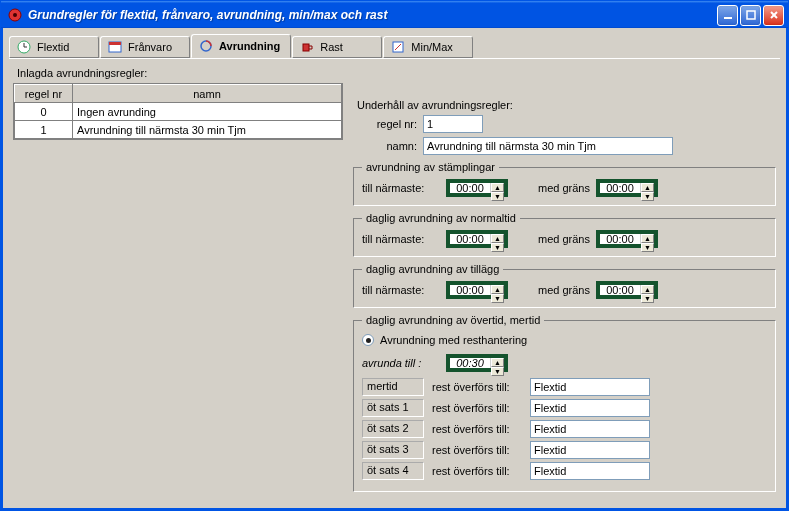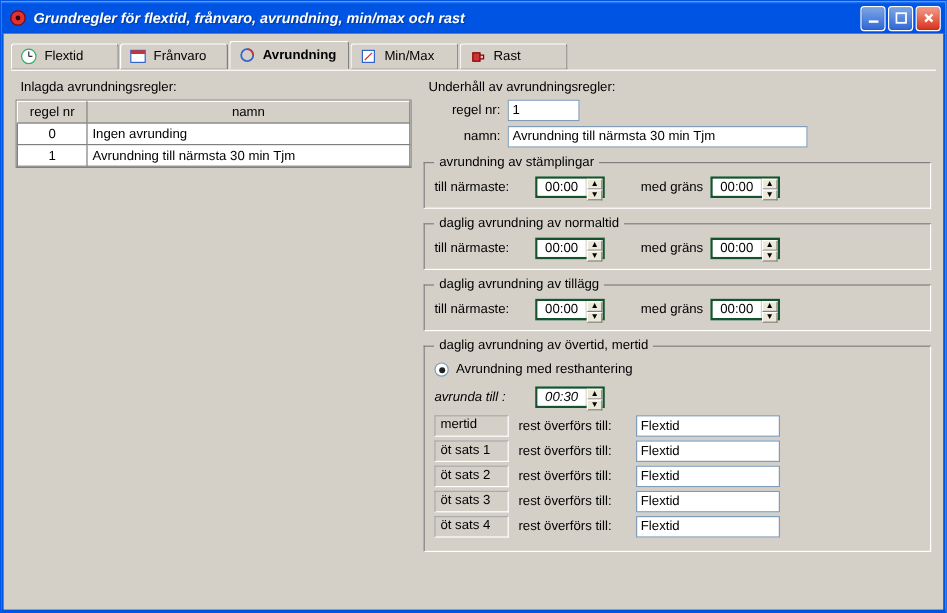--- a/index.html
+++ b/index.html
@@ -98,21 +98,21 @@
     padding: 6px 4px 4px 4px;
     position: relative;
     height: calc(100% - 34px);
   }
   .panel-inner {
     display: flex;
     gap: 10px;
     height: 100%;
   }
   .left-col { width: 330px; }
-  .right-col { flex: 1; }
+  .right-col { flex: 1; margin-top: 32px; }
   .section-label { margin: 2px 0 4px 4px; }
   
   .grid {
     border: 1px solid #808080;
     background: #D4D0C8;
   }
   .grid table {
     width: 100%;
     border-collapse: collapse;
     background: #fff;
@@ -162,21 +162,21 @@
   legend {
     padding: 0 4px;
     font-size: 11px;
   }
   .inline { display: flex; align-items: center; gap: 6px; }
   .inline .lbl2 { min-width: 78px; text-align: left; }
   .inline .lbl3 { margin-left: 24px; }
   .spinner {
     display: inline-flex;
     align-items: stretch;
-    border: 2px solid #14532d;
+    border: 4px solid #14532d;
     background: #fff;
     height: 18px;
   }
   .spinner input {
     border: none;
     width: 40px;
     text-align: center;
     font: inherit;
     padding: 0 2px;
   }
@@ -278,34 +278,34 @@
           <svg width="14" height="14">
             <circle cx="7" cy="7" r="5" fill="none" stroke="#36c" stroke-width="1.5"></circle>
             <path d="M7 2 A5 5 0 0 1 12 7" fill="none" stroke="#c33" stroke-width="1.5"></path>
           </svg>
         </span>
       <span>Avrundning</span>
     </div>
     <div class="tab">
       <span class="tab-icon">
           <svg width="14" height="14">
+            <rect x="3" y="4" width="6" height="7" fill="#c33" stroke="#800"></rect>
+            <path d="M9 6 h3 v3 h-3" fill="none" stroke="#800"></path>
+          </svg>
+        </span>
+      <span>Rast</span>
+    </div>
+    <div class="tab">
+      <span class="tab-icon">
+          <svg width="14" height="14">
             <rect x="2" y="2" width="10" height="10" fill="#fff" stroke="#36c"></rect>
             <line x1="4" y1="10" x2="10" y2="4" stroke="#c33"></line>
           </svg>
         </span>
       <span>Min/Max</span>
-    </div>
-    <div class="tab">
-      <span class="tab-icon">
-          <svg width="14" height="14">
-            <rect x="3" y="4" width="6" height="7" fill="#c33" stroke="#800"></rect>
-            <path d="M9 6 h3 v3 h-3" fill="none" stroke="#800"></path>
-          </svg>
-        </span>
-      <span>Rast</span>
     </div>
   </div>
 
   <div class="tab-panel">
     <div class="panel-inner">
 
       <div class="left-col">
         <div class="section-label">Inlagda avrundningsregler:</div>
         <div class="grid">
           <table>

